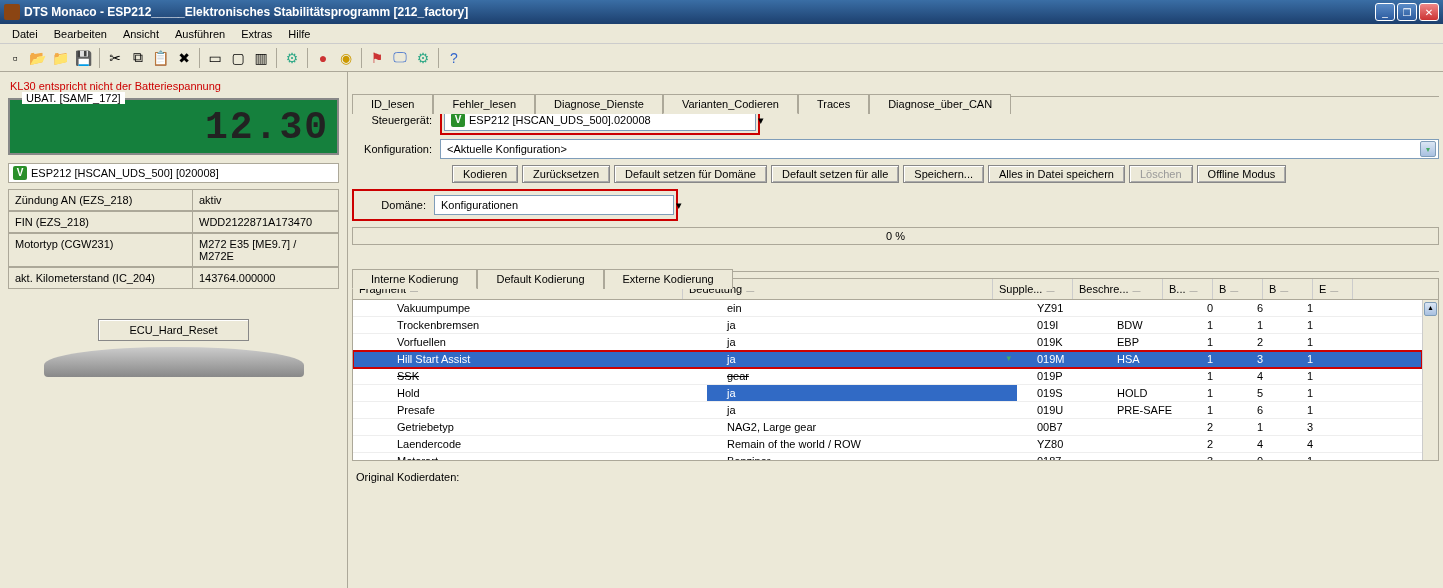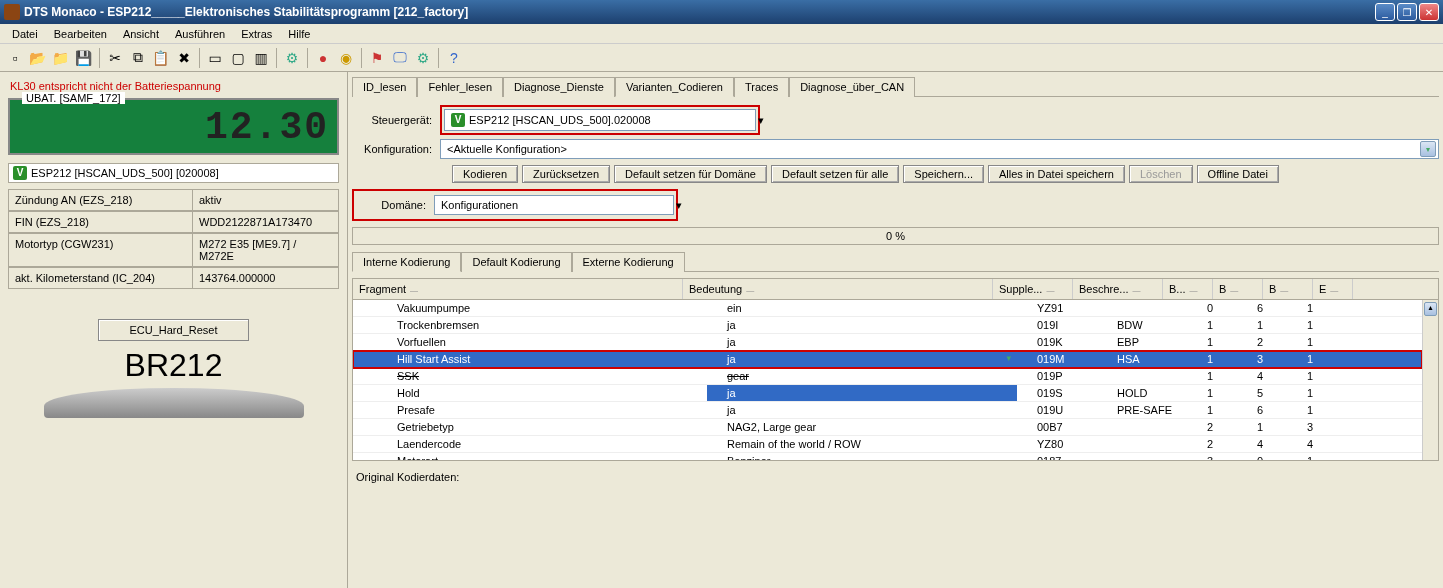--- a/index.html
+++ b/index.html
@@ -35,21 +35,21 @@
 .info-table { margin: 6px 4px; }
 .info-row { display: flex; margin-bottom: 0; border-radius: 10px; }
 .info-row .lbl { width: 185px; padding: 4px 6px; border: 1px solid #aca899; background: #ece9d8; }
 .info-row .val { flex: 1; padding: 4px 6px; border: 1px solid #aca899; border-left: none; background: #ece9d8; }
 
 .big-btn { display: block; margin: 30px auto 6px auto; padding: 4px 30px; background: #ece9d8; border: 1px solid #888; box-shadow: 1px 1px 0 #fff inset; cursor: pointer; }
 .br-label { font-size: 32px; text-align: center; margin: 4px 0; font-family: Arial; }
 .car-img { width: 260px; height: 30px; background: linear-gradient(to bottom, #ccc, #888); margin: 0 auto; border-radius: 50% 50% 4px 4px / 60% 60% 4px 4px; }
 
 .tabs { display: flex; border-bottom: 1px solid #aca899; margin-bottom: 6px; }
-.tab { padding: 3px 10px; border: 1px solid #aca899; border-bottom: none; background: #ece9d8; cursor: pointer; margin-right: 0; position: relative; top: 1px; }
+.tab { padding: 3px 18px; border: 1px solid #aca899; border-bottom: none; background: #ece9d8; cursor: pointer; margin-right: 0; position: relative; top: 18px; }
 .tab.active { background: #ece9d8; border-bottom: 1px solid #ece9d8; z-index: 2; }
 .tabs.inner { margin-top: 6px; }
 
 .form-row { display: flex; align-items: center; margin: 4px 0; }
 .form-row .flabel { width: 70px; text-align: right; padding-right: 8px; }
 .form-row .fvalue { flex: 1; border: 1px solid #7f9db9; background: #fff; padding: 3px 6px; display: flex; align-items: center; position: relative; }
 .form-row .fvalue .dd { position: absolute; right: 2px; width: 16px; height: 16px; background: linear-gradient(to bottom, #dbe6f4, #a8c0e0); border: 1px solid #7f9db9; border-radius: 2px; display: flex; align-items: center; justify-content: center; color: #4a6; font-size: 8px; cursor: pointer; }
 .red-box { border: 2px solid #c00; padding: 2px; }
 .red-box-inner { display: flex; align-items: center; }
 
@@ -148,21 +148,20 @@
         <div class="info-row">
           <div class="lbl">Motortyp (CGW231)</div>
           <div class="val">M272 E35 [ME9.7] / M272E</div>
         </div>
         <div class="info-row">
           <div class="lbl">akt. Kilometerstand (IC_204)</div>
           <div class="val">143764.000000</div>
         </div>
       </div>
     <button class="big-btn">ECU_Hard_Reset</button>
-    <div class="br-label">BR212</div>
     <div class="car-img"></div>
   </div>
 
   <div class="content">
     <div class="tabs" id="main-tabs">
         <div class="tab">ID_lesen</div>
         <div class="tab">Fehler_lesen</div>
         <div class="tab">Diagnose_Dienste</div>
         <div class="tab active">Varianten_Codieren</div>
         <div class="tab">Traces</div>
@@ -191,21 +190,21 @@
     </div>
 
     <div class="btn-row" id="btn-row">
         <button class="btn">Kodieren</button>
         <button class="btn">Zurücksetzen</button>
         <button class="btn">Default setzen für Domäne</button>
         <button class="btn">Default setzen für alle</button>
         <button class="btn">Speichern...</button>
         <button class="btn">Alles in Datei speichern</button>
         <button class="btn disabled">Löschen</button>
-        <button class="btn">Offline Datei</button>
+        <button class="btn">Offline Modus</button>
       </div>
 
     <div style="display:flex; align-items:center;">
       <div class="red-box" style="display:flex; align-items:center; padding:4px 2px 4px 20px;">
         <div class="flabel" style="width:60px; text-align:right; padding-right:8px;">Domäne:</div>
         <div style="width:240px; border:1px solid #7f9db9; background:#fff; padding:3px 6px;">
           <span>Konfigurationen</span>
         </div>
       </div>
       <div class="fvalue" style="flex:1; margin-left:-2px;">

